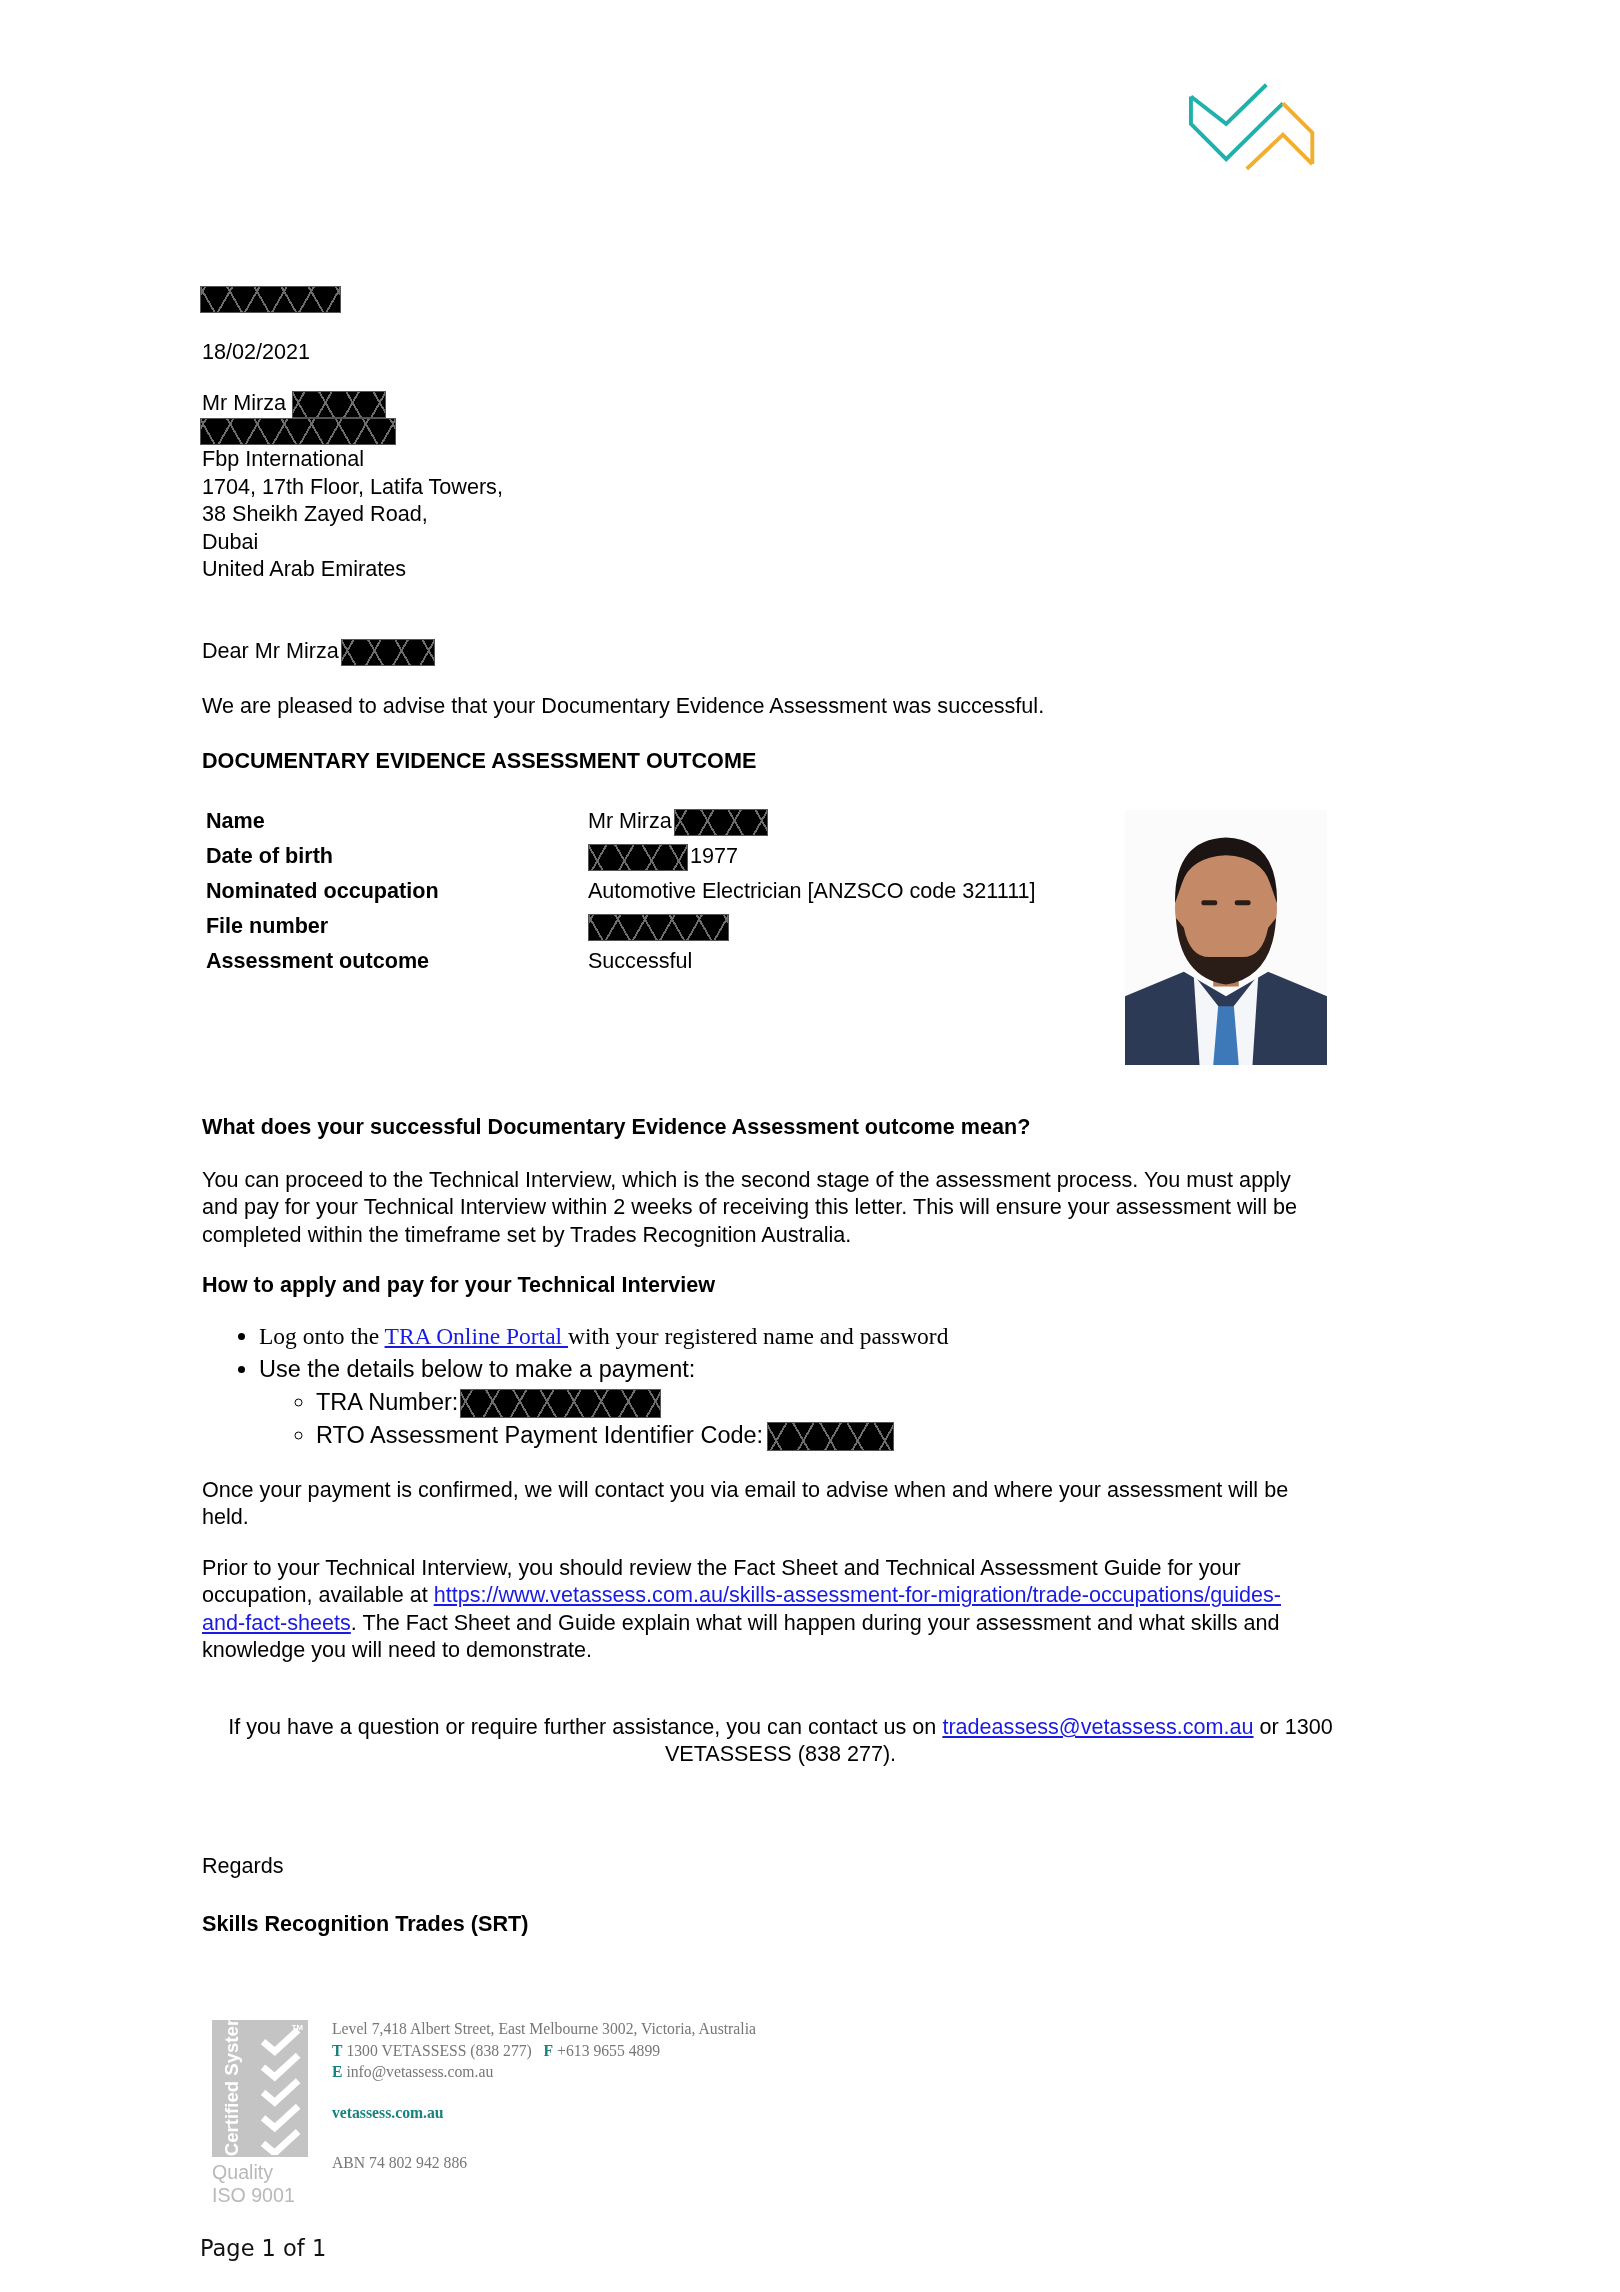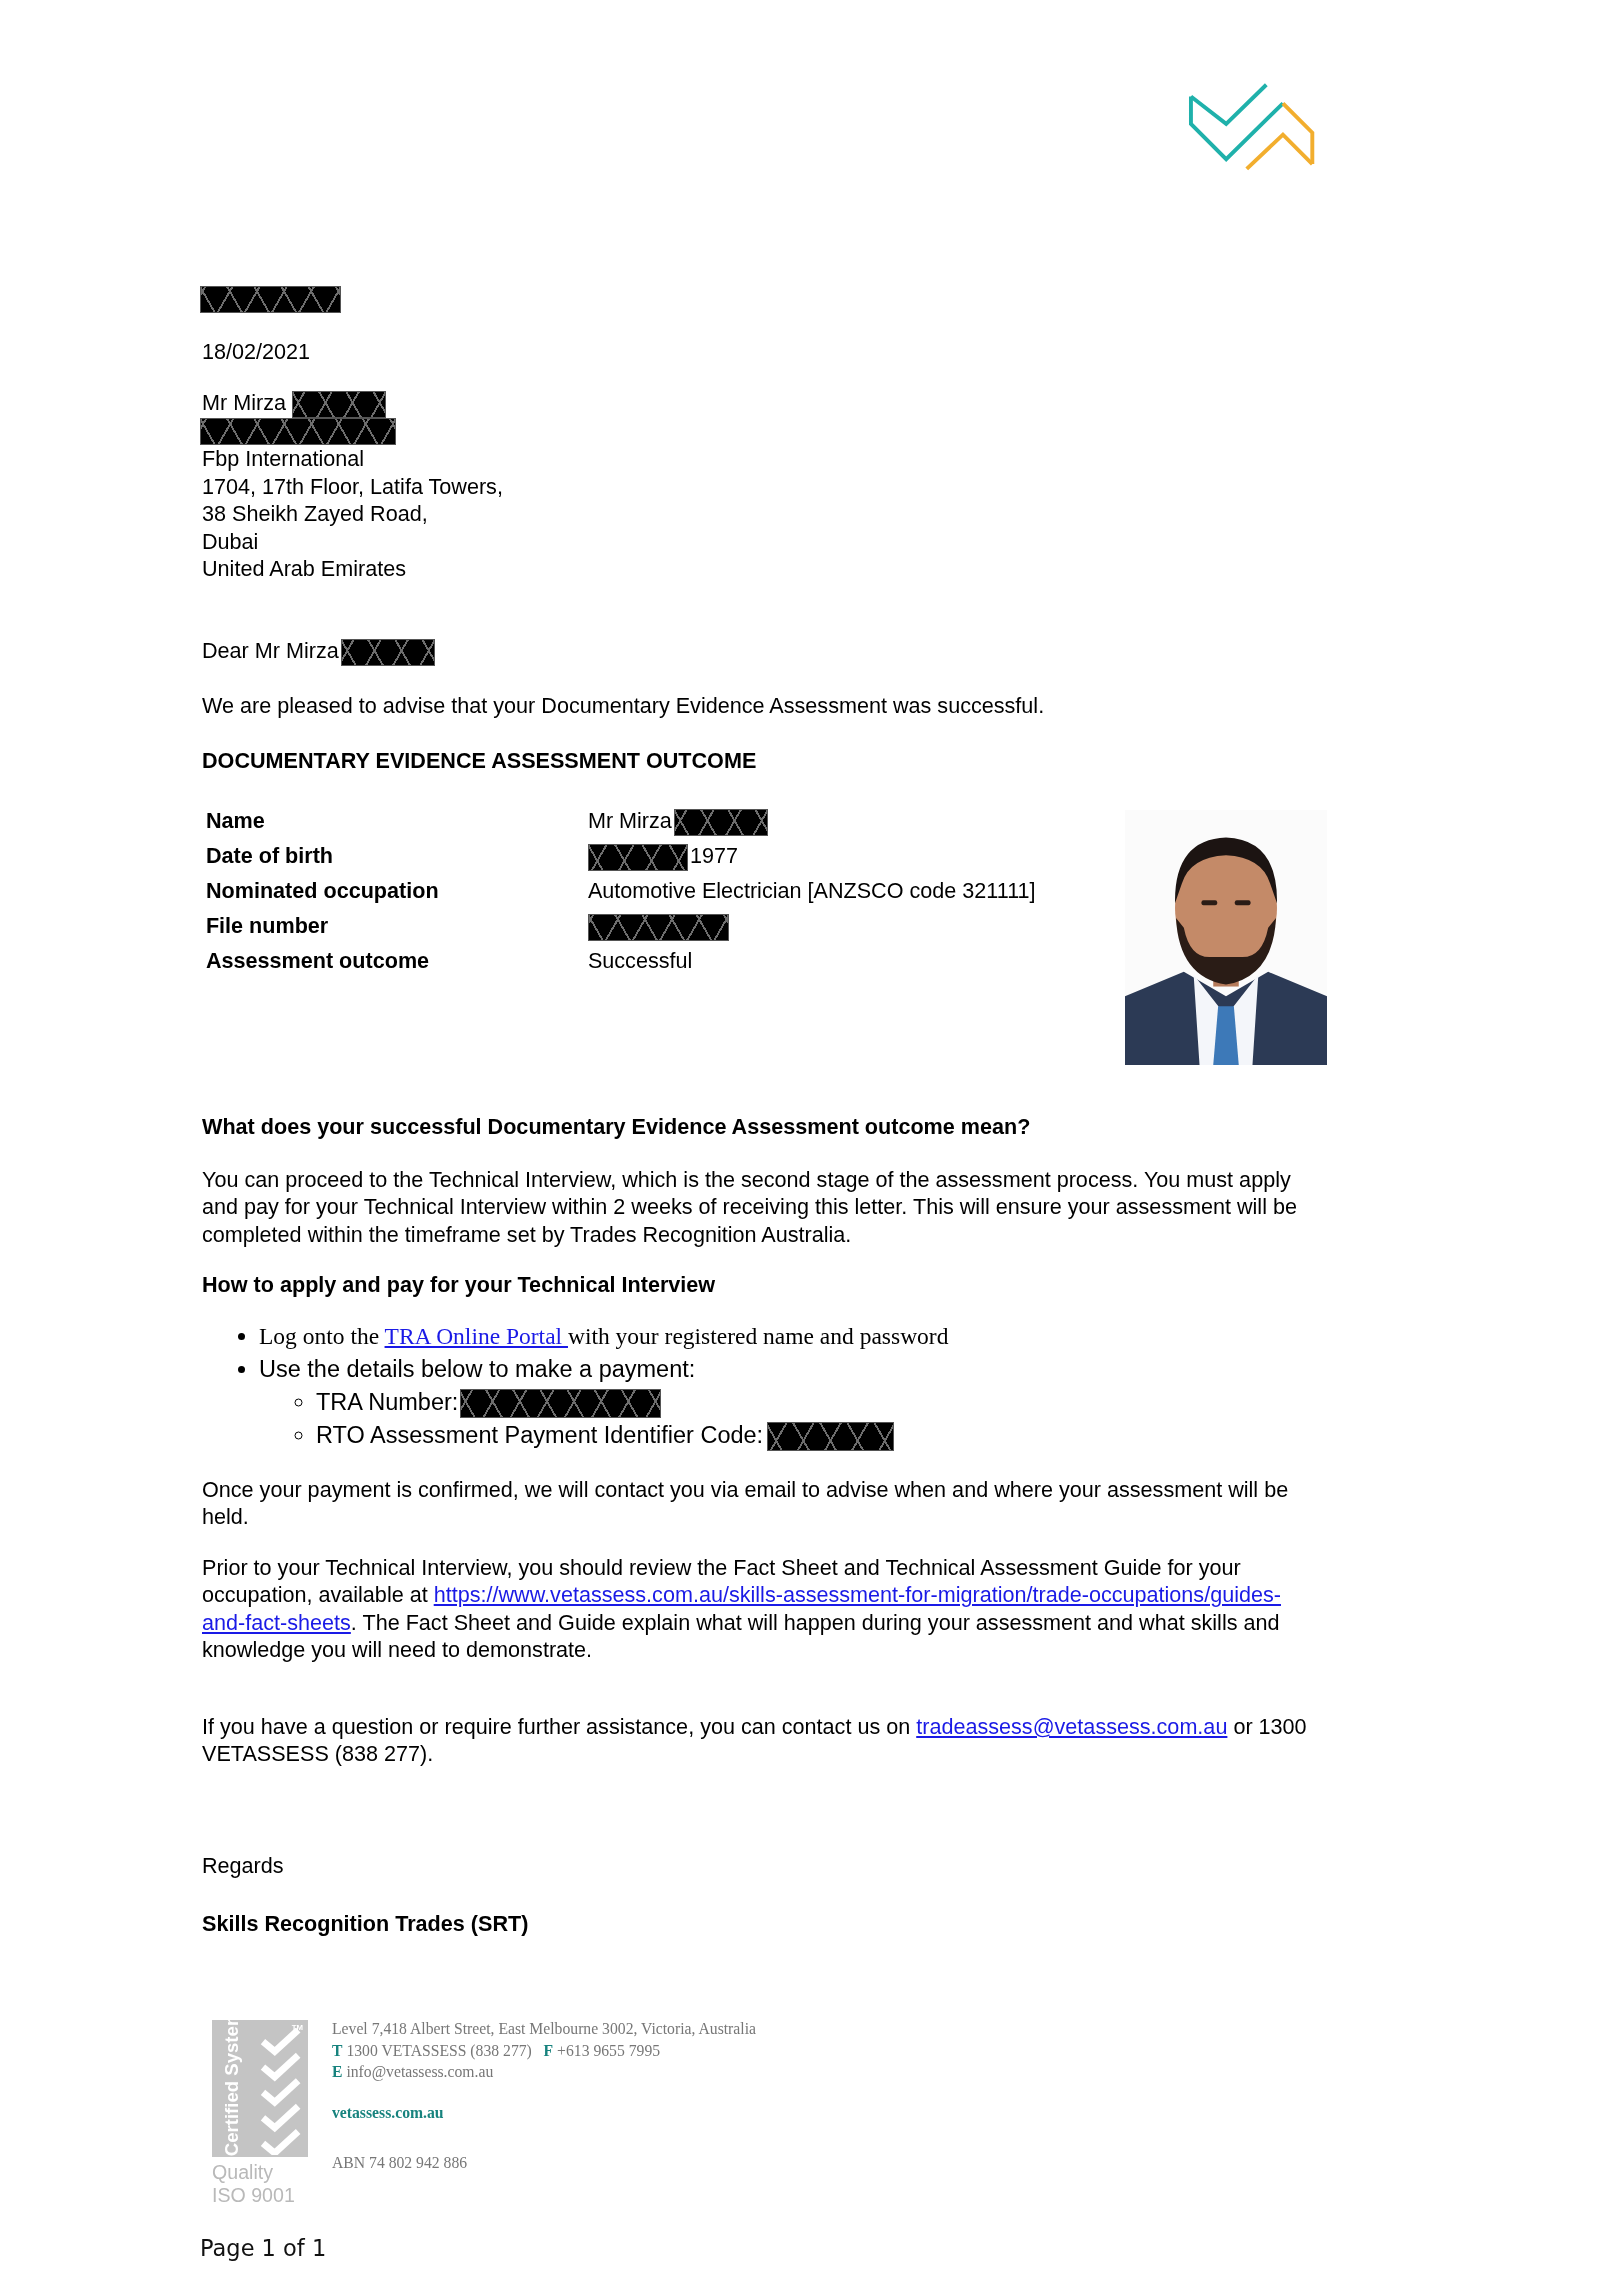--- a/index.html
+++ b/index.html
@@ -137,21 +137,21 @@
   <div class="t">held.</div>
 </div>
 
 <div class="abs para" style="left:202px;top:1554px;">
   <div class="t">Prior to your Technical Interview, you should review the Fact Sheet and Technical Assessment Guide for your</div>
   <div class="t"><span>occupation, available at </span><a class="link" href="#">https://www.vetassess.com.au/skills-assessment-for-migration/trade-occupations/guides-</a></div>
   <div class="t"><a class="link" href="#">and-fact-sheets</a><span>. The Fact Sheet and Guide explain what will happen during your assessment and what skills and</span></div>
   <div class="t">knowledge you will need to demonstrate.</div>
 </div>
 
-<div class="abs para" style="left:202px;top:1713px;">
+<div class="abs para" style="left:202px;top:1713px;text-align:center;">
   <div class="t"><span>If you have a question or require further assistance, you can contact us on </span><a class="link" href="#">tradeassess@vetassess.com.au</a><span> or 1300</span></div>
   <div class="t">VETASSESS (838 277).</div>
 </div>
 
 <div class="abs t" style="left:202px;top:1852px;">Regards</div>
 <div class="abs t b" style="left:202px;top:1910px;">Skills Recognition Trades (SRT)</div>
 
 <div class="abs" style="left:212px;top:2020px;width:96px;height:137px;background:#c4c4c4;">
   <div style="position:absolute;left:-49px;top:57px;width:137px;transform:rotate(-90deg);color:#fff;font-weight:bold;font-size:18.6px;line-height:21.6px;white-space:nowrap;text-align:center;">Certified System</div>
   <div style="position:absolute;right:4.9px;top:2.9px;color:#fff;font-size:7.8px;font-weight:bold;">TM</div>
@@ -166,21 +166,21 @@
   </svg>
 </div>
 <div class="abs" style="left:212px;top:2161px;color:#b9b9b9;font-size:19.6px;line-height:22.5px;">
   <div>Quality</div>
   <div>ISO 9001</div>
 </div>
 
 <div class="abs" style="left:332px;top:2018px;">
   <div class="footer-text">Level 7,418 Albert Street, East Melbourne 3002, Victoria, Australia</div>
   <div class="footer-text">
-    <span class="teal">T</span><span> 1300 VETASSESS (838 277)</span>&nbsp;&nbsp;&nbsp;<span class="teal">F</span><span> +613 9655 7995</span>
+    <span class="teal">T</span><span> 1300 VETASSESS (838 277)</span>&nbsp;&nbsp;&nbsp;<span class="teal">F</span><span> +613 9655 4899</span>
   </div>
   <div class="footer-text">
     <span class="teal">E</span><span> info@vetassess.com.au</span>
   </div>
   <div class="footer-text teal" style="margin-top:19.6px;">vetassess.com.au</div>
   <div class="footer-text" style="margin-top:28px;">ABN 74 802 942 886</div>
 </div>
 
 <div class="abs" style="left:200px;top:2235px;font-family:'DejaVu Sans',sans-serif;font-size:22.5px;line-height:27.4px;color:#111;">Page 1 of 1</div>
 

